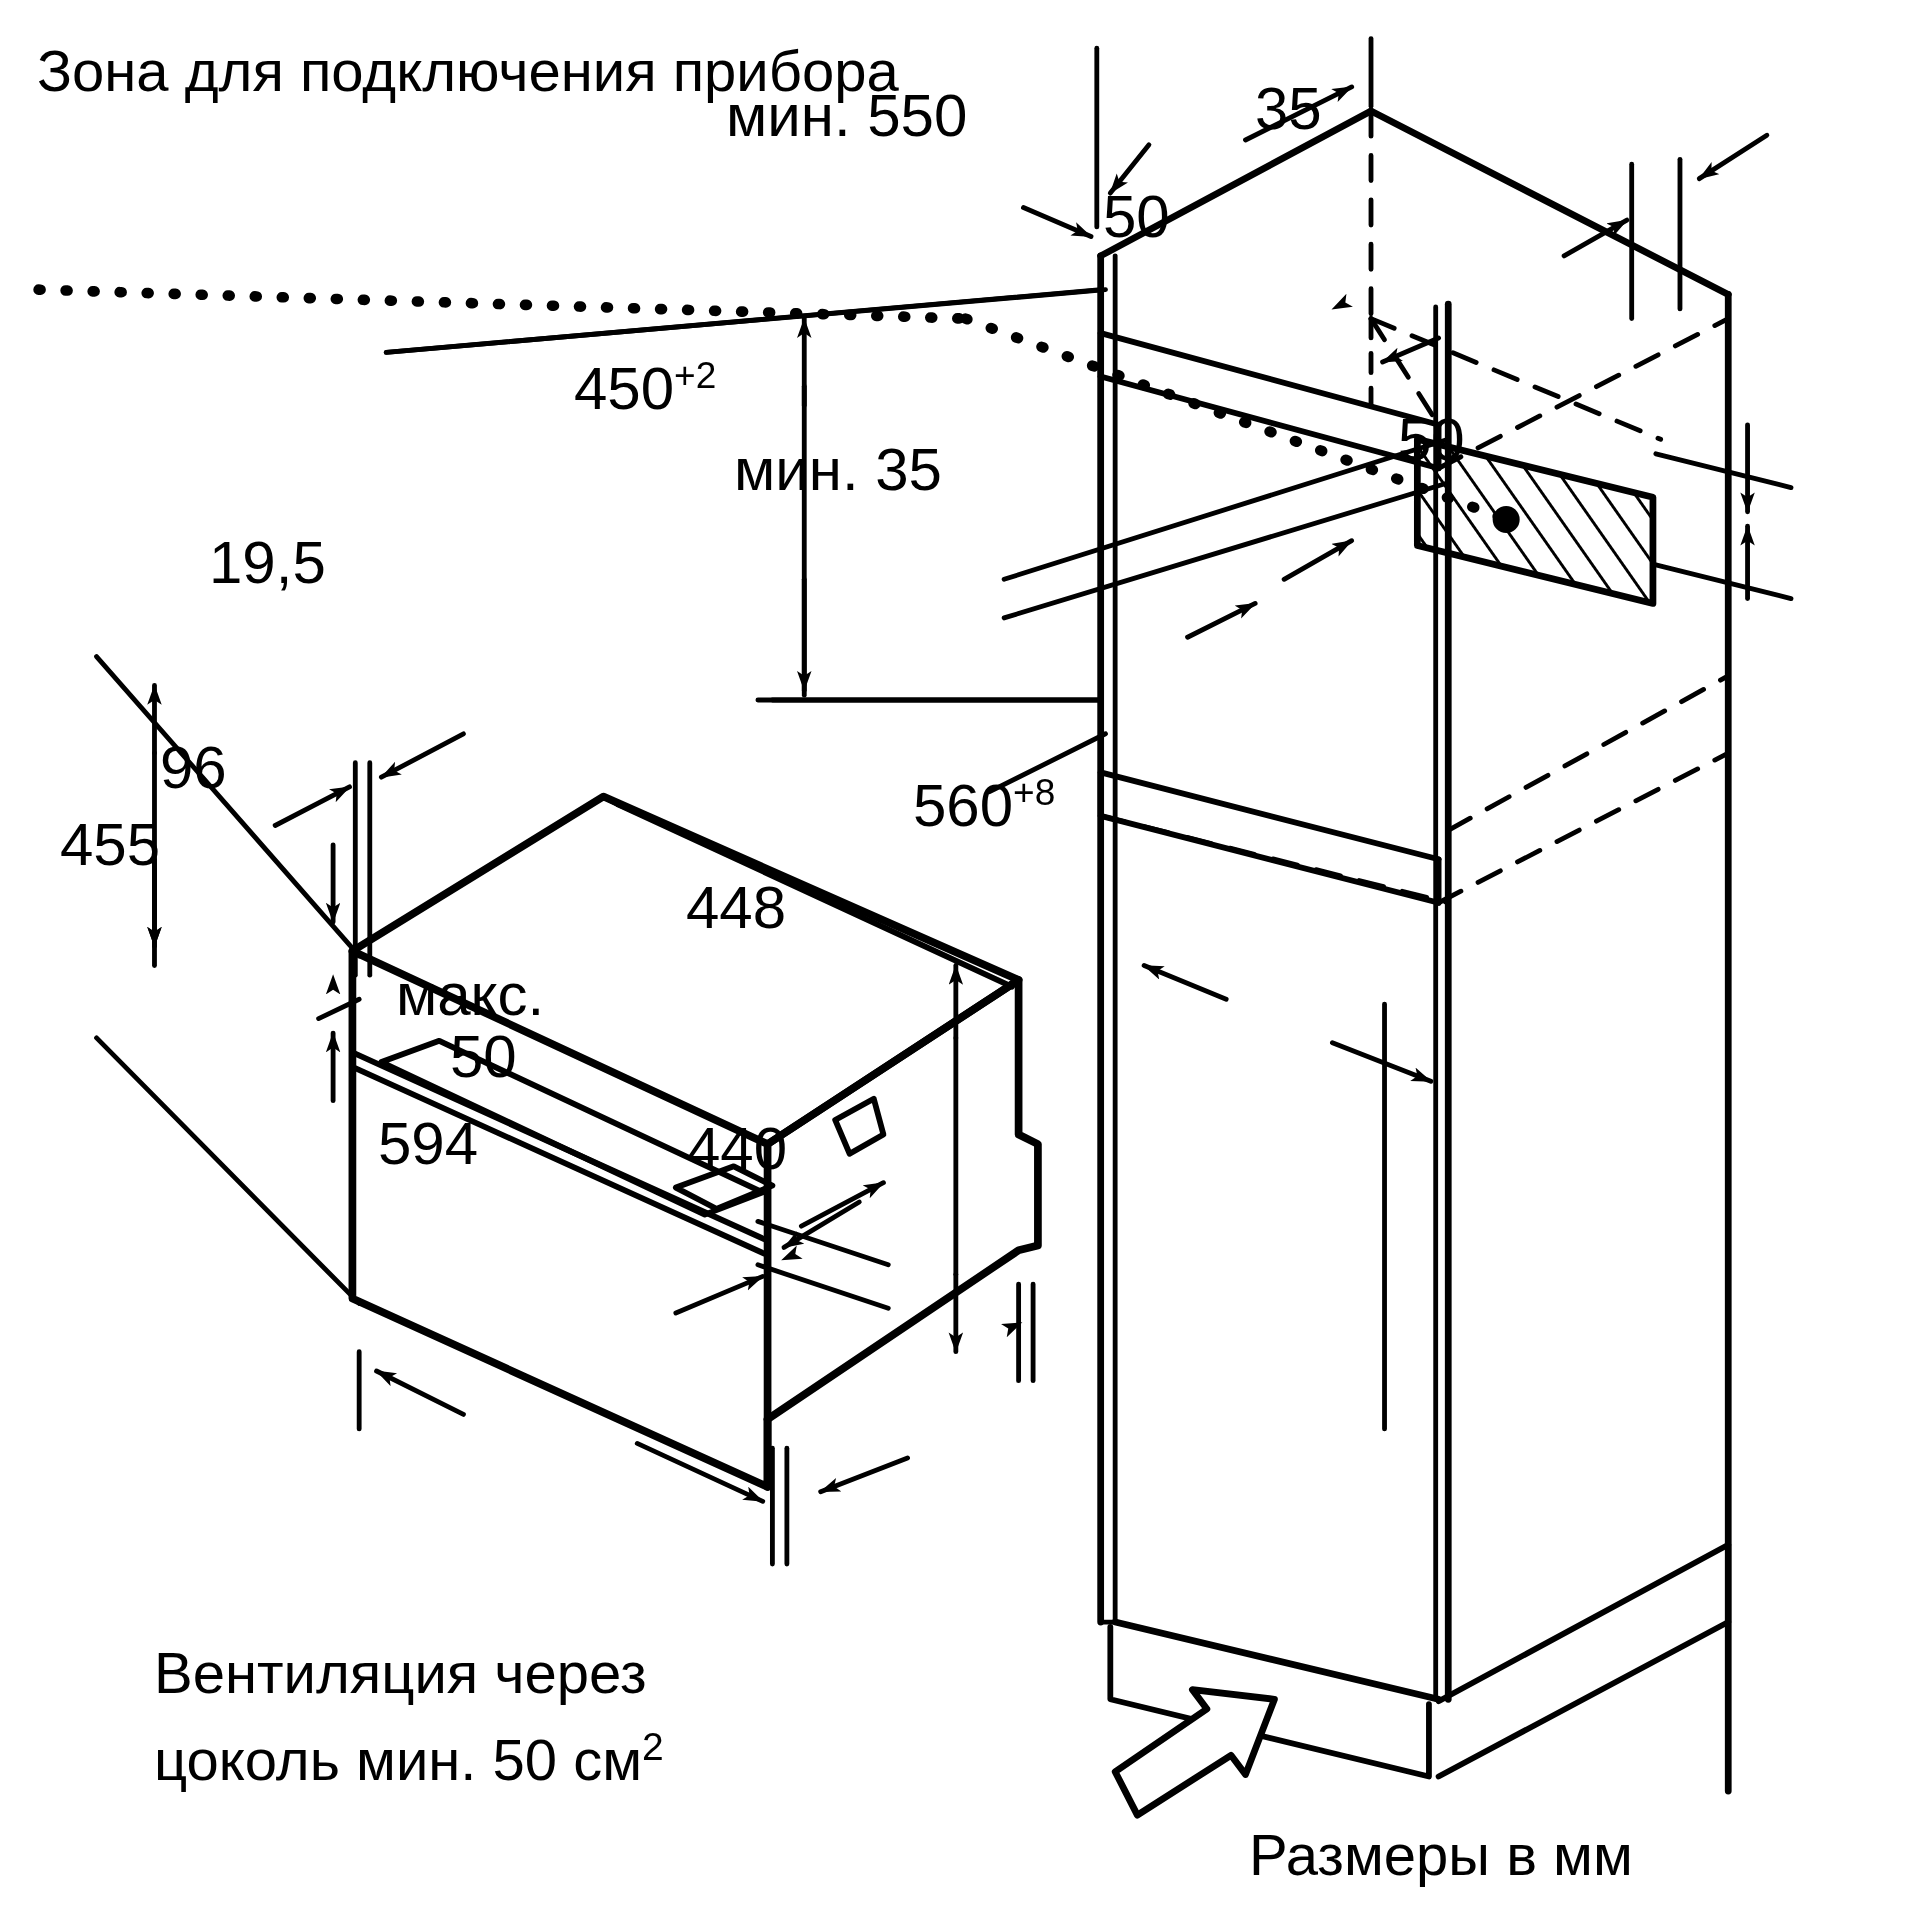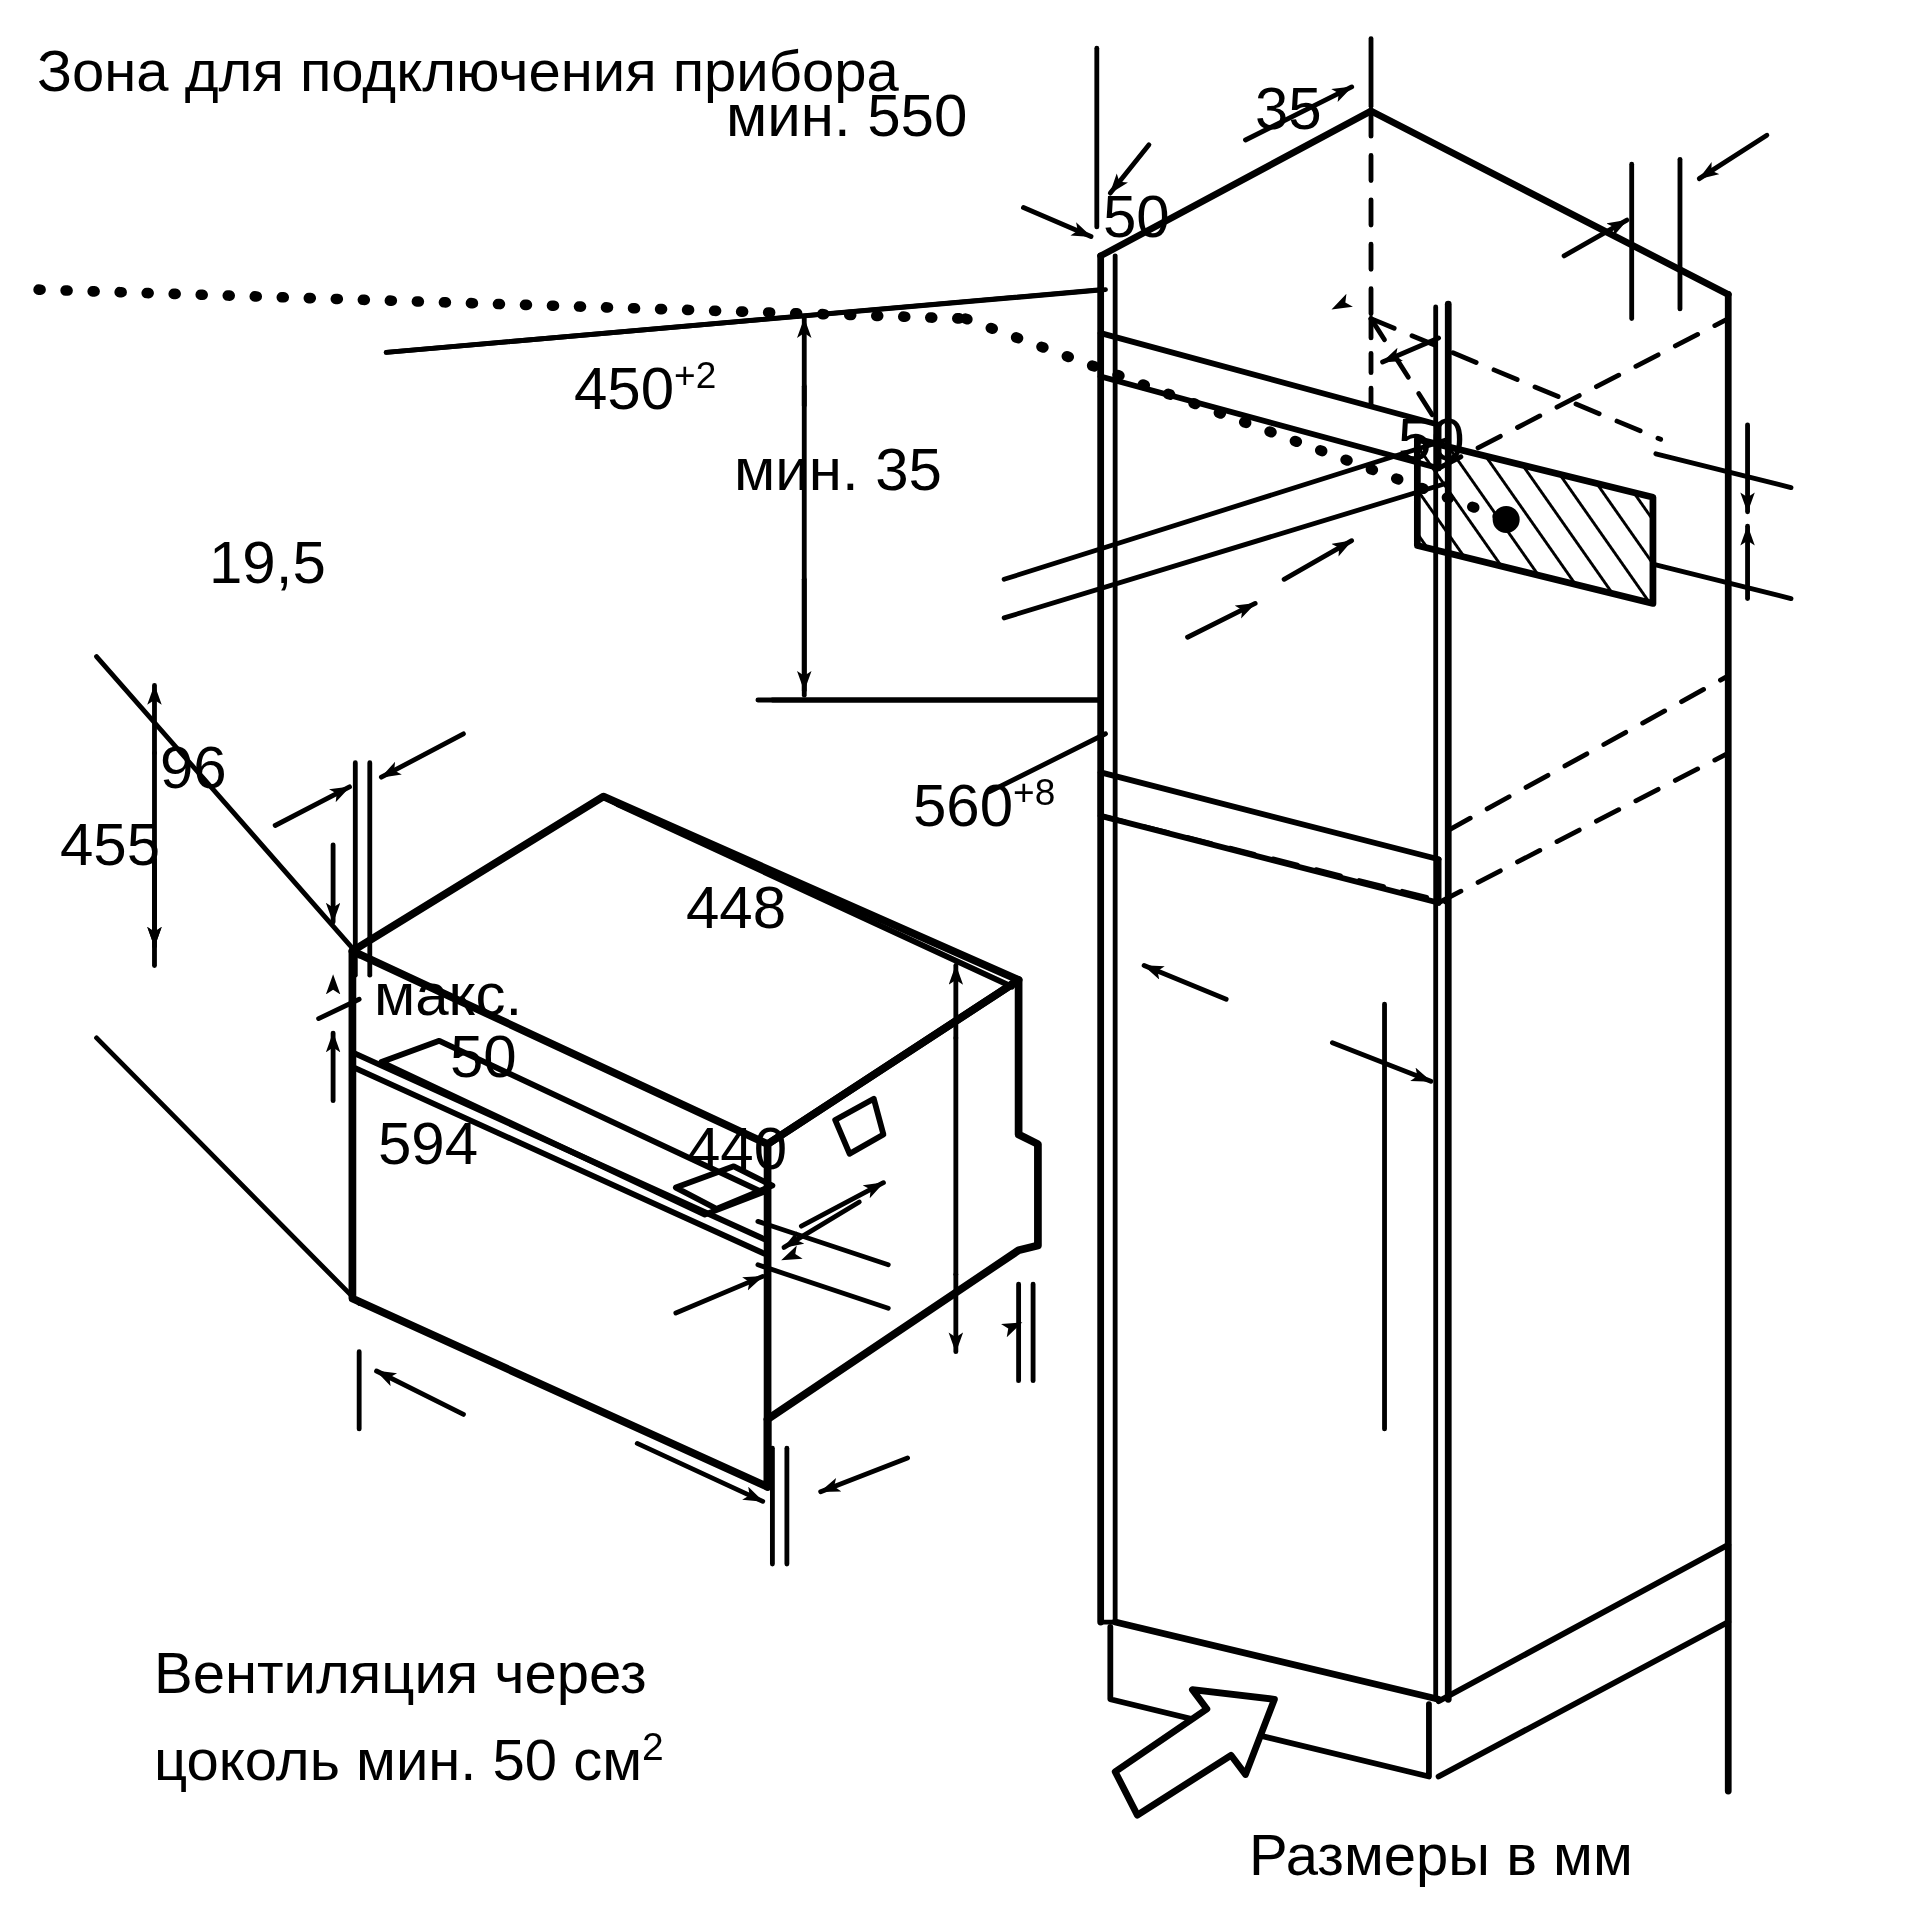--- a/index.html
+++ b/index.html
@@ -260,21 +260,21 @@
   <div class="lbl dim" style="left:913px;top:772px;"><span>560</span><span class="sup">+8</span></div>
 
   <div class="lbl dim" style="left:189px;top:529px;margin-left:20px;">19,5</div>
 
   <div class="lbl dim" style="left:160px;top:734px;">96</div>
 
   <div class="lbl dim" style="left:60px;top:811px;">455</div>
 
   <div class="lbl dim" style="left:686px;top:874px;">448</div>
 
-  <div class="lbl dim" style="left:374px;top:961px;">макс.</div>
+  <div class="lbl dim" style="left:396px;top:961px;">макс.</div>
 
   <div class="lbl dim" style="left:450px;top:1023px;">50</div>
 
   <div class="lbl dim" style="left:378px;top:1110px;">594</div>
 
   <div class="lbl dim" style="left:687px;top:1115px;">440</div>
 
   <div class="lbl note" style="left:154px;top:1641px;">Вентиляция через</div>
 
   <div class="lbl note" style="left:154px;top:1728px;"><span>цоколь мин. 50 см</span><span class="sup2">2</span></div>

